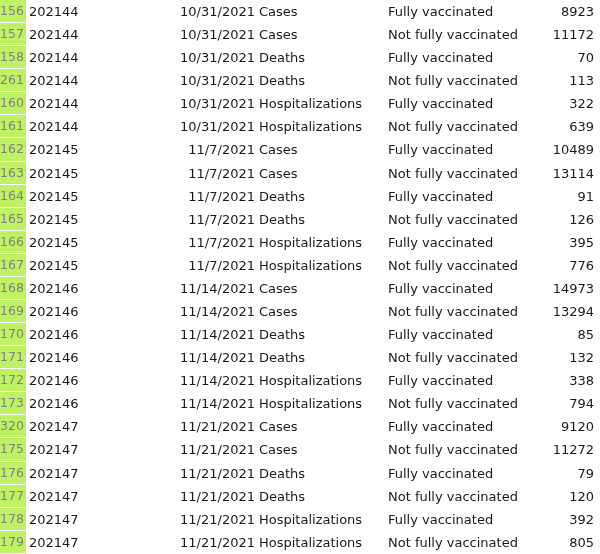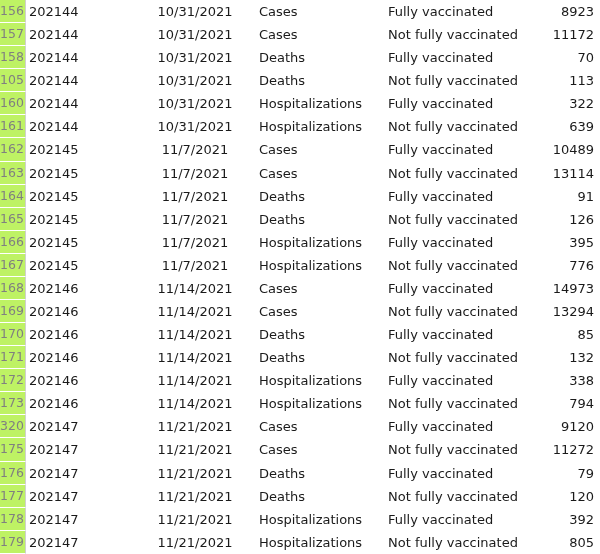--- a/index.html
+++ b/index.html
@@ -49,21 +49,21 @@
     position: absolute;
     top: 0;
     height: 23.08px;
     line-height: 23.08px;
     font-size: 13px;
     color: #1a1a1a;
     white-space: nowrap;
     overflow: hidden;
   }
   .c-week   { left: 29px;  width: 140px; text-align: left; }
-  .c-date   { left: 135px; width: 120px; text-align: center; }
+  .c-date   { left: 135px; width: 120px; text-align: right; }
   .c-metric { left: 259px; width: 126px; text-align: left; }
   .c-status { left: 388px; width: 160px; text-align: left; }
   .c-value  { left: 500px; width: 94px;  text-align: right; }
 </style>
 </head>
 <body>
 
 <div id="sheet">
     <div class="grid-row">
       <div class="row-head">156</div>
@@ -83,21 +83,21 @@
     </div>
     <div class="grid-row">
       <div class="row-head">158</div>
       <div class="cell c-week">202144</div>
       <div class="cell c-date">10/31/2021</div>
       <div class="cell c-metric">Deaths</div>
       <div class="cell c-status">Fully vaccinated</div>
       <div class="cell c-value">70</div>
     </div>
     <div class="grid-row">
-      <div class="row-head">105</div>
+      <div class="row-head">261</div>
       <div class="cell c-week">202144</div>
       <div class="cell c-date">10/31/2021</div>
       <div class="cell c-metric">Deaths</div>
       <div class="cell c-status">Not fully vaccinated</div>
       <div class="cell c-value">113</div>
     </div>
     <div class="grid-row">
       <div class="row-head">160</div>
       <div class="cell c-week">202144</div>
       <div class="cell c-date">10/31/2021</div>

